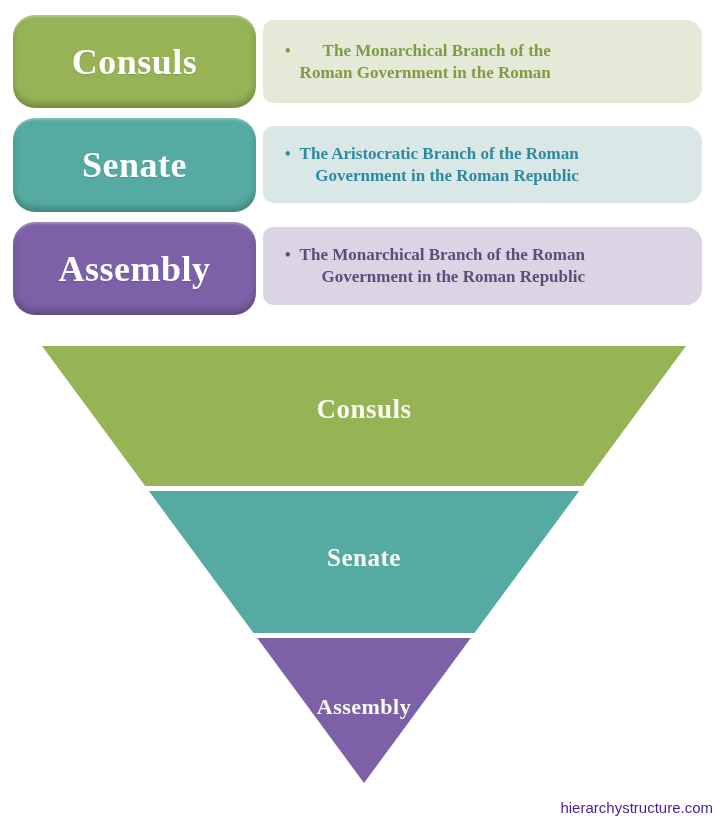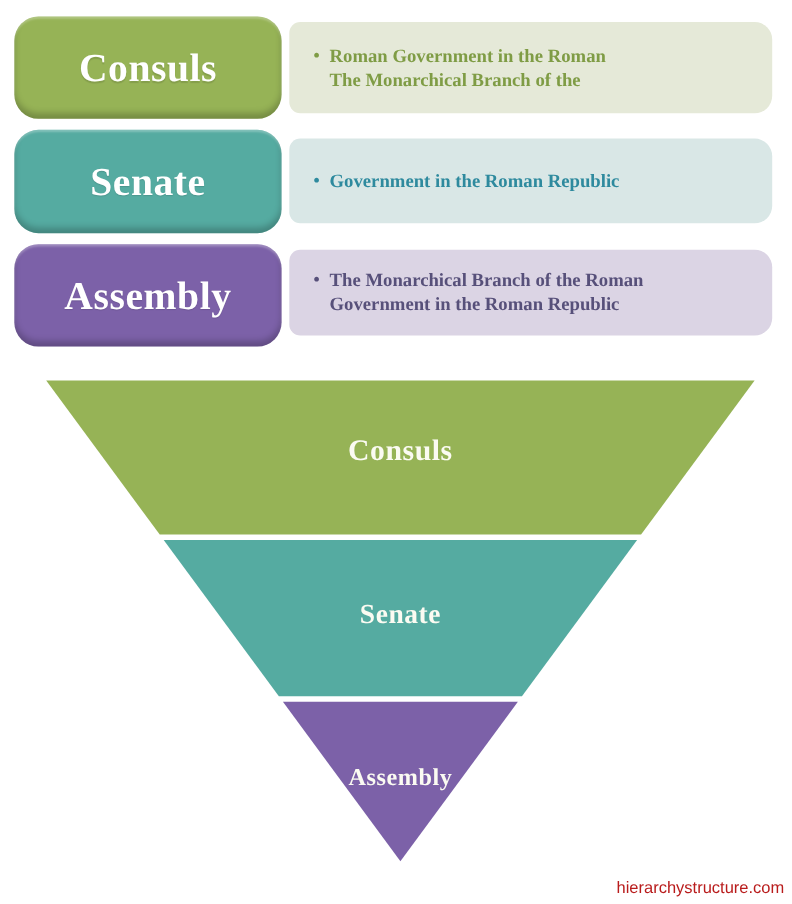--- a/index.html
+++ b/index.html
@@ -3,20 +3,21 @@
 <meta charset="utf-8">
 <style>
   html, body { margin: 0; padding: 0; background: #ffffff; }
   #stage {
     position: relative;
     width: 720px;
     height: 822px;
     background: #ffffff;
     overflow: hidden;
     font-family: "Liberation Serif", serif;
+    text-align: right;
   }
 
   
   .lvl {
     position: absolute;
     left: 13px;
     width: 243px;
     border-radius: 22px;
     display: flex;
     align-items: center;
@@ -62,48 +63,49 @@
     letter-spacing: 0.5px;
   }
 
   
   .watermark {
     position: absolute;
     right: 7px;
     bottom: 6px;
     font-family: "Liberation Sans", sans-serif;
     font-size: 15px;
-    color: #b91c1c;
+    color: #4c1d95;
   }
 </style>
 </head>
 <body>
 
 <div id="stage">
 
   <div class="lvl consuls">
     <span>Consuls</span>
   </div>
   <div class="desc consuls">
     <div class="desc-inner">
       <span class="bullet">•</span>
       <div>
+        <div>The Monarchical Branch of the</div>
         <div>Roman Government in the Roman</div>
-        <div>The Monarchical Branch of the</div>
       </div>
     </div>
   </div>
 
   <div class="lvl senate">
     <span>Senate</span>
   </div>
   <div class="desc senate">
     <div class="desc-inner">
       <span class="bullet">•</span>
       <div>
+        <div>The Aristocratic Branch of the Roman</div>
         <div>Government in the Roman Republic</div>
       </div>
     </div>
   </div>
 
   <div class="lvl assembly">
     <span>Assembly</span>
   </div>
   <div class="desc assembly">
     <div class="desc-inner">

